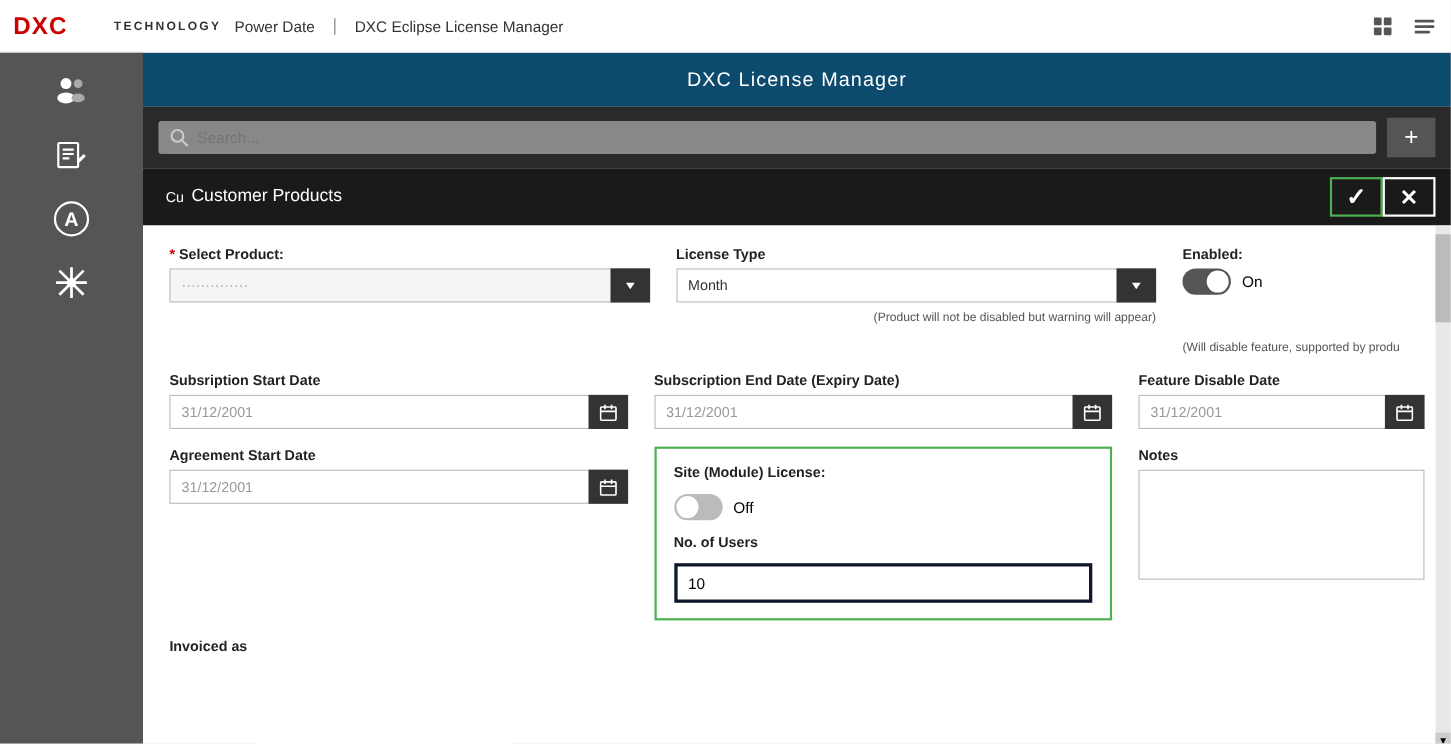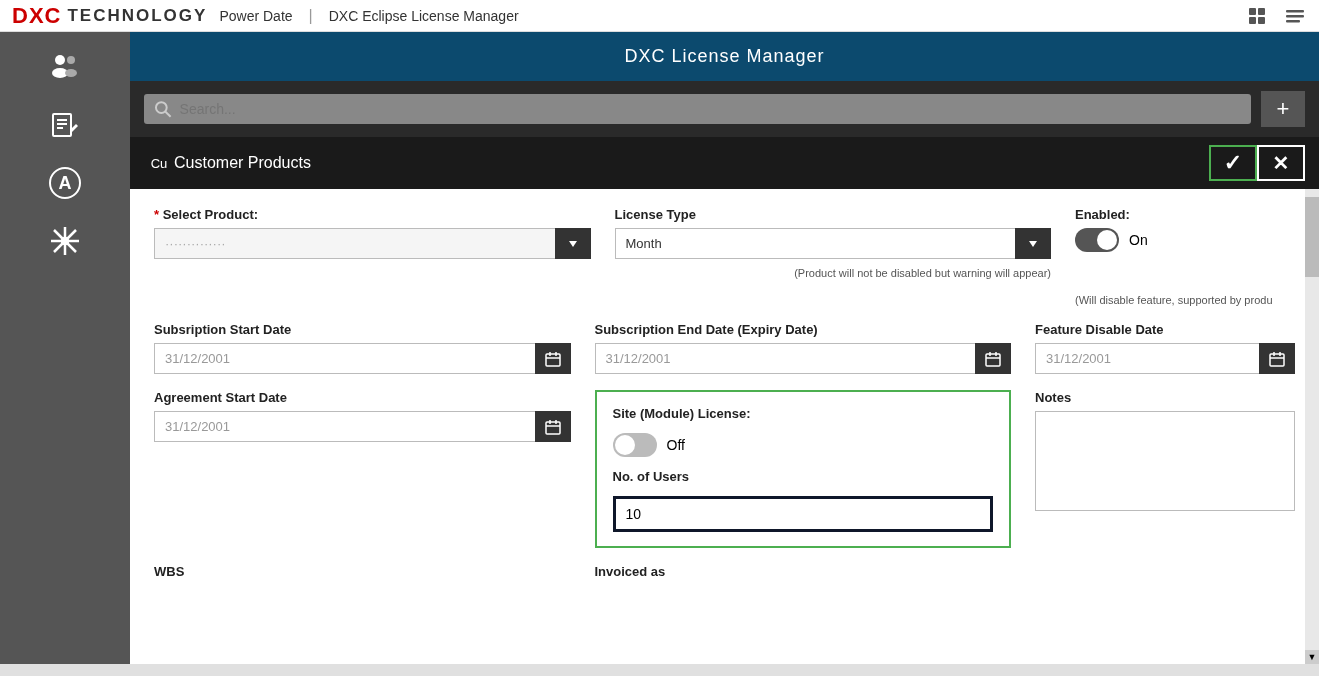--- a/index.html
+++ b/index.html
@@ -1,26 +1,26 @@
 <!DOCTYPE html>
 <html><head>
   <meta charset="utf-8">
   <style>
     * { box-sizing: border-box; margin: 0; padding: 0; }
     body { font-family: 'Segoe UI', Arial, sans-serif; background: #e0e0e0; width: 1319px; height: 676px; overflow: hidden; }
 
     
     .top-bar {
       display: flex; align-items: center;
-      background: #fff; height: 32px;
+      background: #fff; height: 48px;
       border-bottom: 1px solid #ddd; padding: 0 12px; gap: 12px;
     }
     .top-bar-logo { display: flex; align-items: center; gap: 6px; }
     .dxc-logo-text { color: #c00; font-weight: 900; font-size: 22px; letter-spacing: 1px; }
-    .dxc-logo-sub { color: #333; font-size: 17px; font-weight: 600; letter-spacing: 2px; text-transform: uppercase; }
+    .dxc-logo-sub { color: #333; font-size: 11px; font-weight: 600; letter-spacing: 2px; text-transform: uppercase; margin-left: 36px; }
     .top-bar-sep { color: #999; font-size: 16px; margin: 0 4px; }
     .top-bar-app { color: #333; font-size: 14px; }
     .top-bar-right { margin-left: auto; display: flex; gap: 14px; align-items: center; }
     .top-bar-icon { width: 24px; height: 24px; display: flex; align-items: center; justify-content: center; cursor: pointer; }
 
     
     .app-layout { display: flex; height: calc(676px - 44px); }
 
     
     .sidebar { width: 130px; background: #555; display: flex; flex-direction: column; align-items: center; padding-top: 10px; gap: 8px; }
@@ -297,23 +297,20 @@
         </div>
 
         <div class="form-group" style="max-width:260px;">
           <div class="form-label">Notes</div>
           <textarea class="notes-textarea" style=""></textarea>
         </div>
       </div>
 
       <div class="form-row">
         <div class="form-group">
-          <div class="form-label">WBS</div>
-        </div>
-        <div class="form-group">
           <div class="form-label">Invoiced as</div>
         </div>
         <div class="form-group" style="max-width:260px;"></div>
       </div>
 
       <div style="position:absolute;right:0;top:0;bottom:0;width:14px;background:#e8e8e8;">
         <div style="width:14px;height:80px;background:#bbb;position:absolute;top:8px;"></div>
         <div style="position:absolute;bottom:0;width:14px;height:14px;background:#ccc;display:flex;align-items:center;justify-content:center;font-size:9px;">▼</div>
       </div>
     </div>

